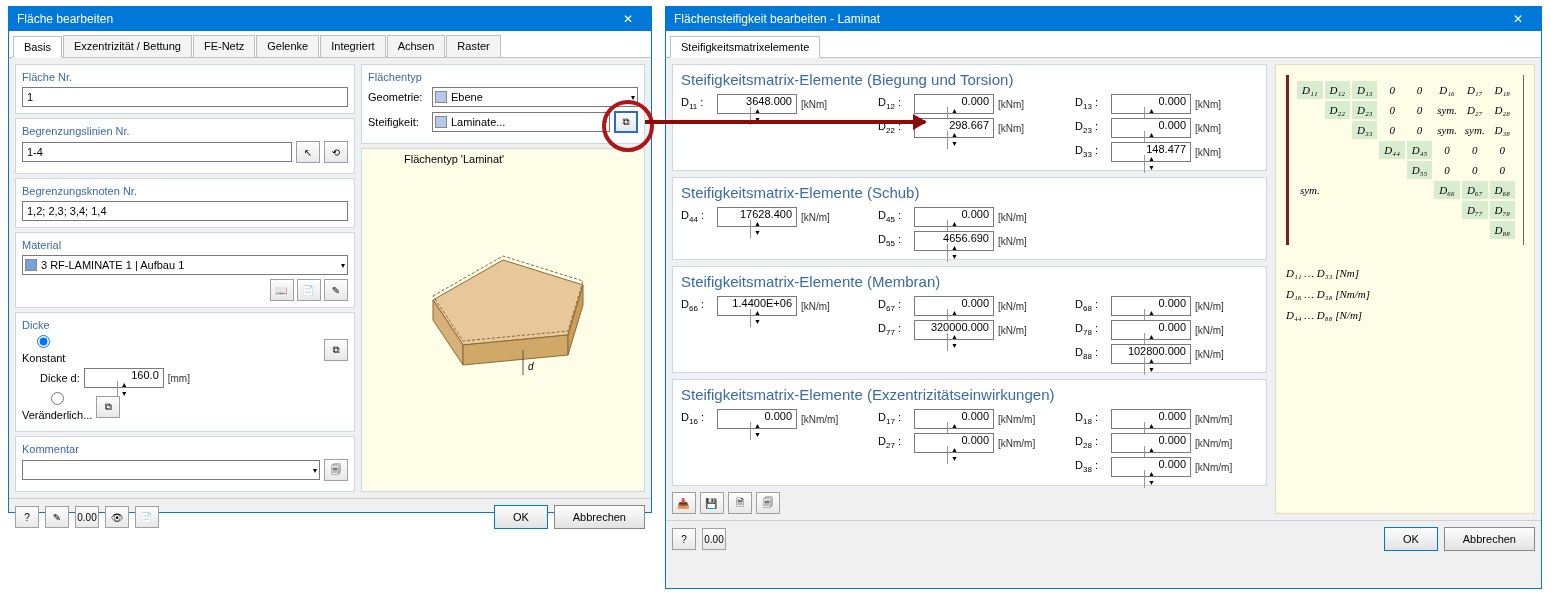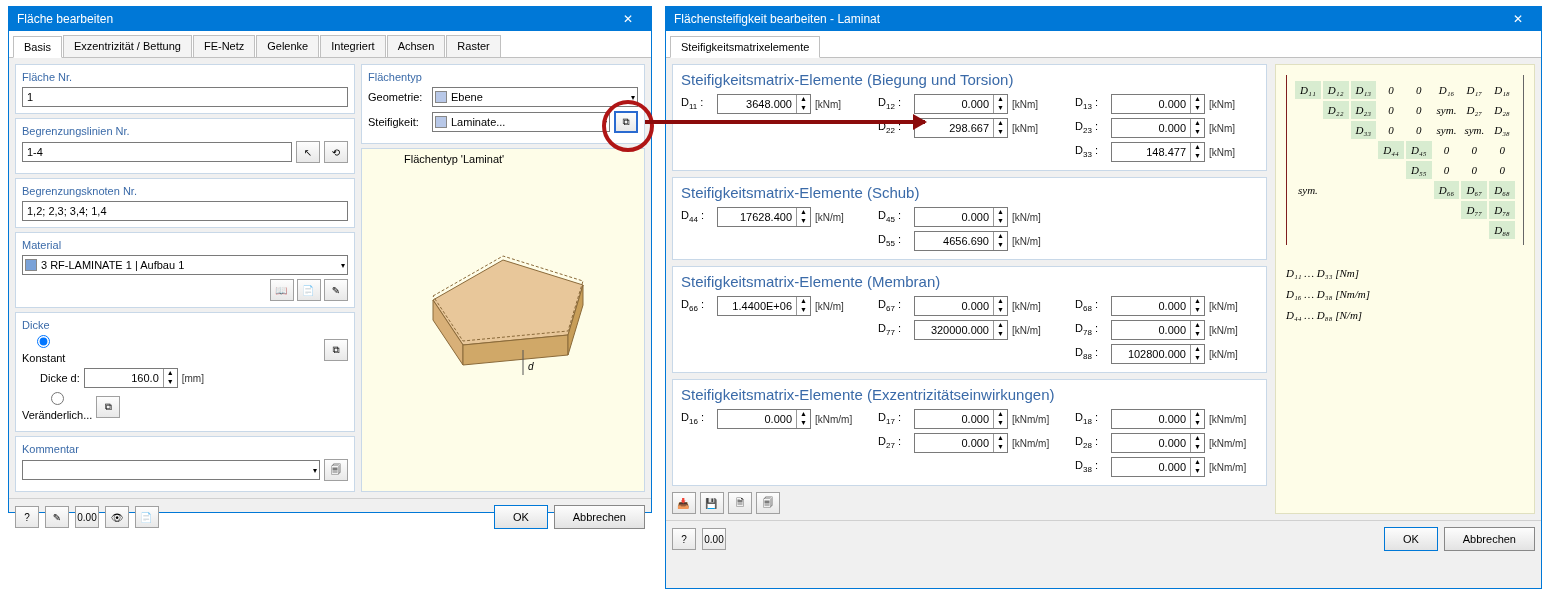--- a/index.html
+++ b/index.html
@@ -46,28 +46,28 @@
 .matrix-area { display: flex; gap: 8px; padding: 6px; }
 .matrix-left { flex: 1; display: flex; flex-direction: column; gap: 6px; }
 .matrix-right { width: 260px; background: #fefde8; border: 1px solid #e0e0c0; padding: 10px; font-family: "Cambria Math", serif; font-size: 12px; }
 
 .mgroup { border: 1px solid #c8d8e8; padding: 6px 8px 8px 8px; background: #fff; }
 .mgroup-title { color: #3a6aa8; font-size: 15px; margin-bottom: 6px; }
 .mgrid { display: grid; grid-template-columns: repeat(3, 1fr); gap: 4px 14px; }
 .cell { display: flex; align-items: center; gap: 4px; }
 .cell .lbl { width: 32px; font-size: 11px; }
 .cell .lbl sub { font-size: 8px; }
-.spin-wrap { display: flex; align-items: center; border: 1px solid #7a7a7a; height: 20px; background: #fff; }
+.spin-wrap { display: flex; align-items: center; border: 1px solid #7a7a7a; height: 20px; background: #fff; flex-direction: column; }
 .spin-wrap input { width: 78px; height: 18px; border: none; text-align: right; padding-right: 4px; font-size: 11px; }
 .spin-btns { display: flex; flex-direction: column; width: 14px; }
 .spin-btns span { height: 9px; line-height: 7px; text-align: center; font-size: 7px; border-left: 1px solid #999; cursor: pointer; }
 .unit { font-size: 10px; color: #333; }
 
 .matrix-diagram { font-size: 11px; }
-.mtable { border-left: 1px solid #7f1d1d; border-right: 1px solid #666; padding: 4px 6px; }
+.mtable { border-left: 3px solid #7f1d1d; border-right: 1px solid #666; padding: 4px 6px; }
 .mtable td { width: 26px; height: 18px; text-align: center; font-style: italic; }
 .mtable td.hl { background: #d8ecd0; }
 .legend { margin-top: 18px; font-style: italic; line-height: 1.9; }
 
 .red-circle { position: absolute; width: 52px; height: 52px; border: 4px solid #b01515; border-radius: 50%; left: 602px; top: 100px; pointer-events: none; }
 .red-arrow { position: absolute; left: 645px; top: 120px; width: 280px; height: 4px; background: #8b0b0b; }
 .red-arrow::after { content: ""; position: absolute; right: -2px; top: -6px; border-left: 14px solid #8b0b0b; border-top: 8px solid transparent; border-bottom: 8px solid transparent; }
 
 .radio { display: inline-flex; align-items: center; gap: 4px; font-size: 11px; flex-direction: column; }
 .radio input { margin: 0; }

